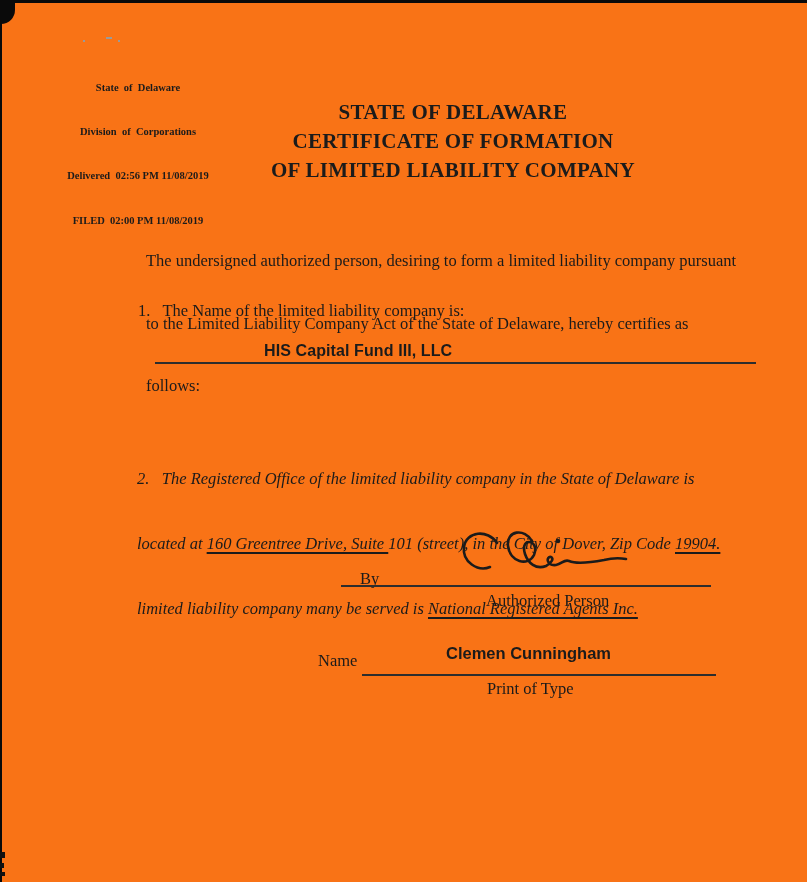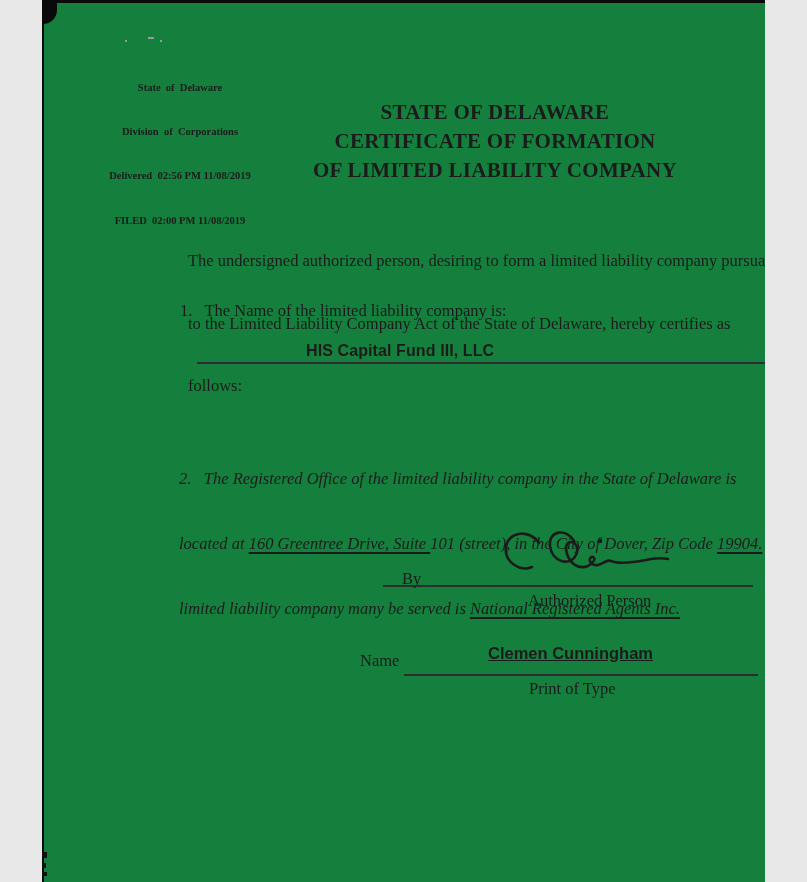--- a/index.html
+++ b/index.html
@@ -1,20 +1,20 @@
 <!DOCTYPE html>
 <html><head>
 <meta charset="utf-8">
 <style>
   html,body { margin:0; padding:0; background:#e8e8e8; }
   .page {
     position:relative;
-    width:723px; height:882px;
+    width:807px; height:882px;
     margin:0 auto;
-    background:#15803d;
+    background:#f97316;
     color:#1b1b1b;
     font-family:"Liberation Serif", serif;
     overflow:hidden;
   }
   
   .edge-top  { position:absolute; top:0; left:0; width:807px; height:3px; background:#0a0a0a; }
   .edge-left { position:absolute; top:0; left:0; width:2px; height:882px; background:#0a0a0a; }
   .edge-corner { position:absolute; top:0; left:0; width:15px; height:24px; background:#0a0a0a; border-bottom-right-radius:14px; }
   .blob { position:absolute; background:#111; }
   .speck { position:absolute; background:#9a9a9a; }
@@ -50,21 +50,21 @@
   .rule-by      { left:341px; top:585px; width:370px; }
   .rule-name    { left:362px; top:674px; width:354px; }
 
   .u { text-decoration:underline; text-decoration-thickness:1.5px; text-underline-offset:3px;text-align:right; }
 
   .by-label   { position:absolute; left:316px; top:569px; font-size:16.5px;margin-left:44px; }
   .sig-svg    { position:absolute; left:452px; top:527px; }
   .by-caption { position:absolute; left:486px; top:591px; font-size:16.5px;text-align:center; }
 
   .name-label   { position:absolute; left:318px; top:651px; font-size:16.5px; }
-  .name-value   { position:absolute; left:446px; top:644px; font-size:16.5px; font-weight:600;text-decoration:underline; }
+  .name-value   { position:absolute; left:446px; top:644px; font-size:16.5px; font-weight:600; }
   .name-caption { position:absolute; left:487px; top:679px; font-size:16.5px; }
 </style>
 </head>
 <body>
 
 <div class="page">
 
   <div class="edge-top"></div>
   <div class="edge-left"></div>
   <div class="edge-corner"></div>

